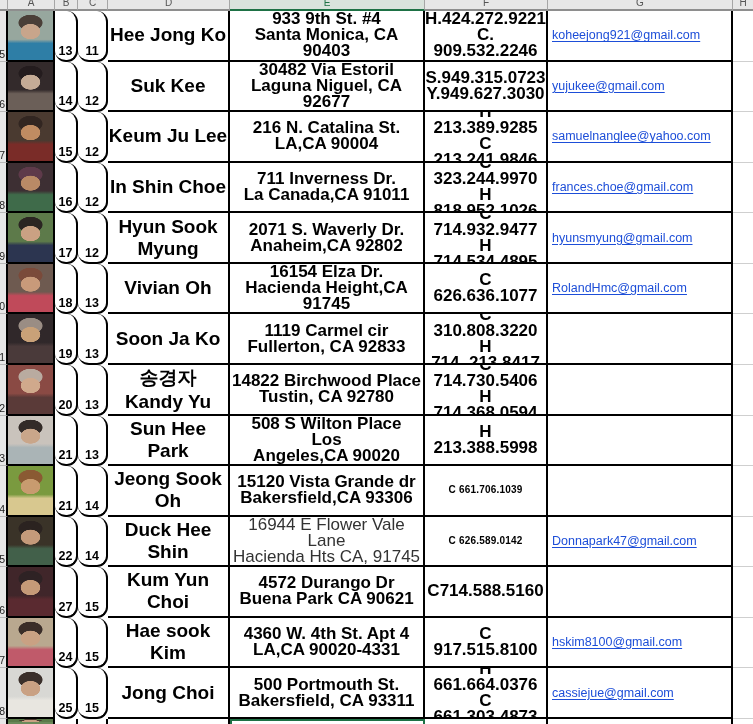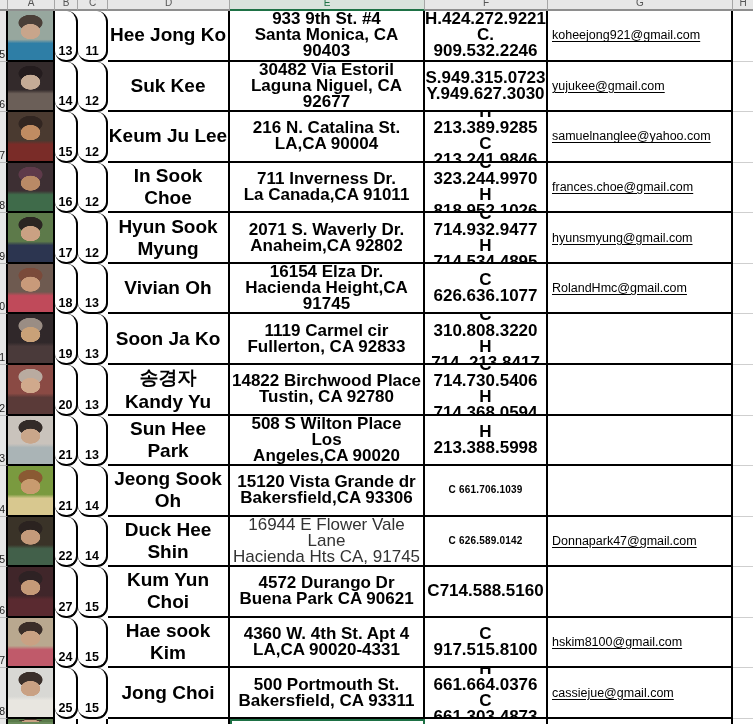--- a/index.html
+++ b/index.html
@@ -38,21 +38,21 @@
   .face { width:100%; height:100%; }
   .cell.bc { display:flex; align-items:flex-end; justify-content:center; font-size:12.5px; padding-bottom:2px;border-radius:11px; }
   .cell.name { display:flex; align-items:center; justify-content:center; text-align:center; font-size:19px; }
   .cell.addr, .cell.phone {
     display:flex; align-items:center; justify-content:center; text-align:center;
     font-size:17px; line-height:16px; white-space:pre-wrap; padding:0 1px;
   }
   .cell.addr.light { font-weight:400; font-size:17px; color:#333; }
   .cell.phone.strong { font-size:10px; letter-spacing:0.2px; }
   .cell.email { display:flex; align-items:center; padding-left:4px; font-weight:400; font-size:12.5px; }
-  .cell.email .lnk { text-decoration:underline; text-underline-offset:2px; color:#000000; }
+  .cell.email .lnk { text-decoration:underline; text-underline-offset:2px; color:#1d4ed8; }
   .cell.h { border-right:none; border-bottom:1px solid #cfcfcf; }
 
   
   #partialrow { display:flex; height:5px; }
   #partialrow .cell { border-bottom:none; }
   #partialrow .sel { border:2px solid #1e7145; border-bottom:none; background:#fff; }
 </style>
 </head>
 <body>
 
@@ -143,21 +143,21 @@
       <div class="cell h w-h"></div>
     </div>
 
     <div class="row">
       <div class="cell gutter w-gutter">8</div>
       <div class="cell photo w-a">
         <div class="face" style="background: radial-gradient(36% 26% at 50% 42%, rgb(185, 138, 102) 58%, rgba(0, 0, 0, 0) 62%), radial-gradient(46% 28% at 50% 24%, rgb(94, 58, 74) 56%, rgba(0, 0, 0, 0) 60%), linear-gradient(rgba(0, 0, 0, 0) 58%, rgb(63, 107, 74) 66%), linear-gradient(rgb(61, 47, 51), rgb(61, 47, 51));"></div>
       </div>
       <div class="cell bc w-b">16</div>
       <div class="cell bc w-c">12</div>
-      <div class="cell name w-d">In Sook Choe</div>
+      <div class="cell name w-d">In Shin Choe</div>
       <div class="cell addr w-e">711 Inverness Dr.
 La Canada,CA 91011</div>
       <div class="cell phone w-f">C 323.244.9970
 H 818.952.1026</div>
       <div class="cell email w-g">
         <span class="lnk">frances.choe@gmail.com</span>
       </div>
       <div class="cell h w-h"></div>
     </div>
 

